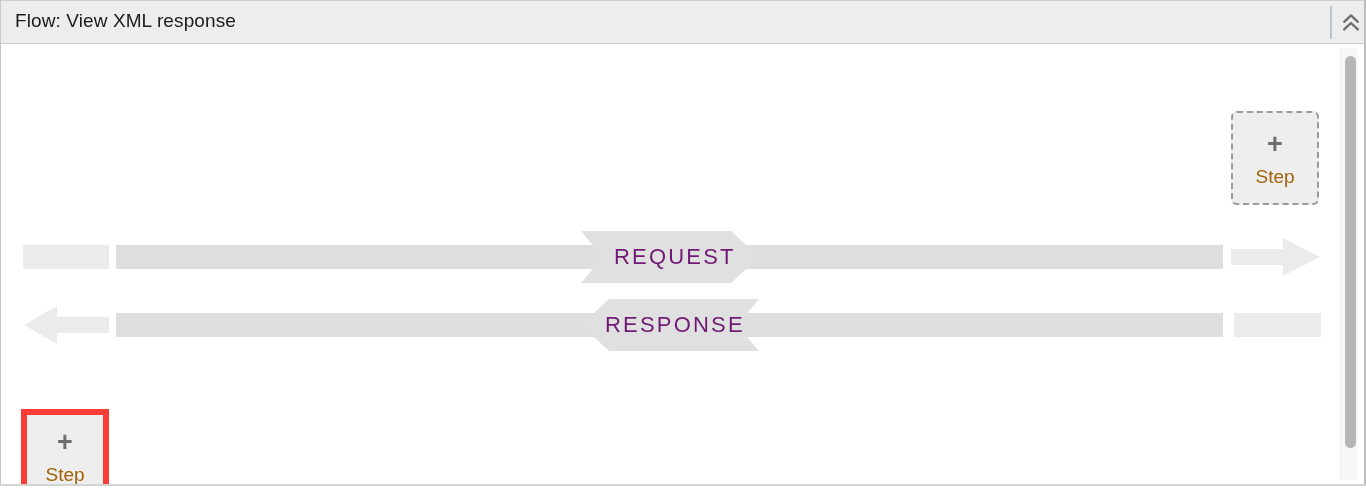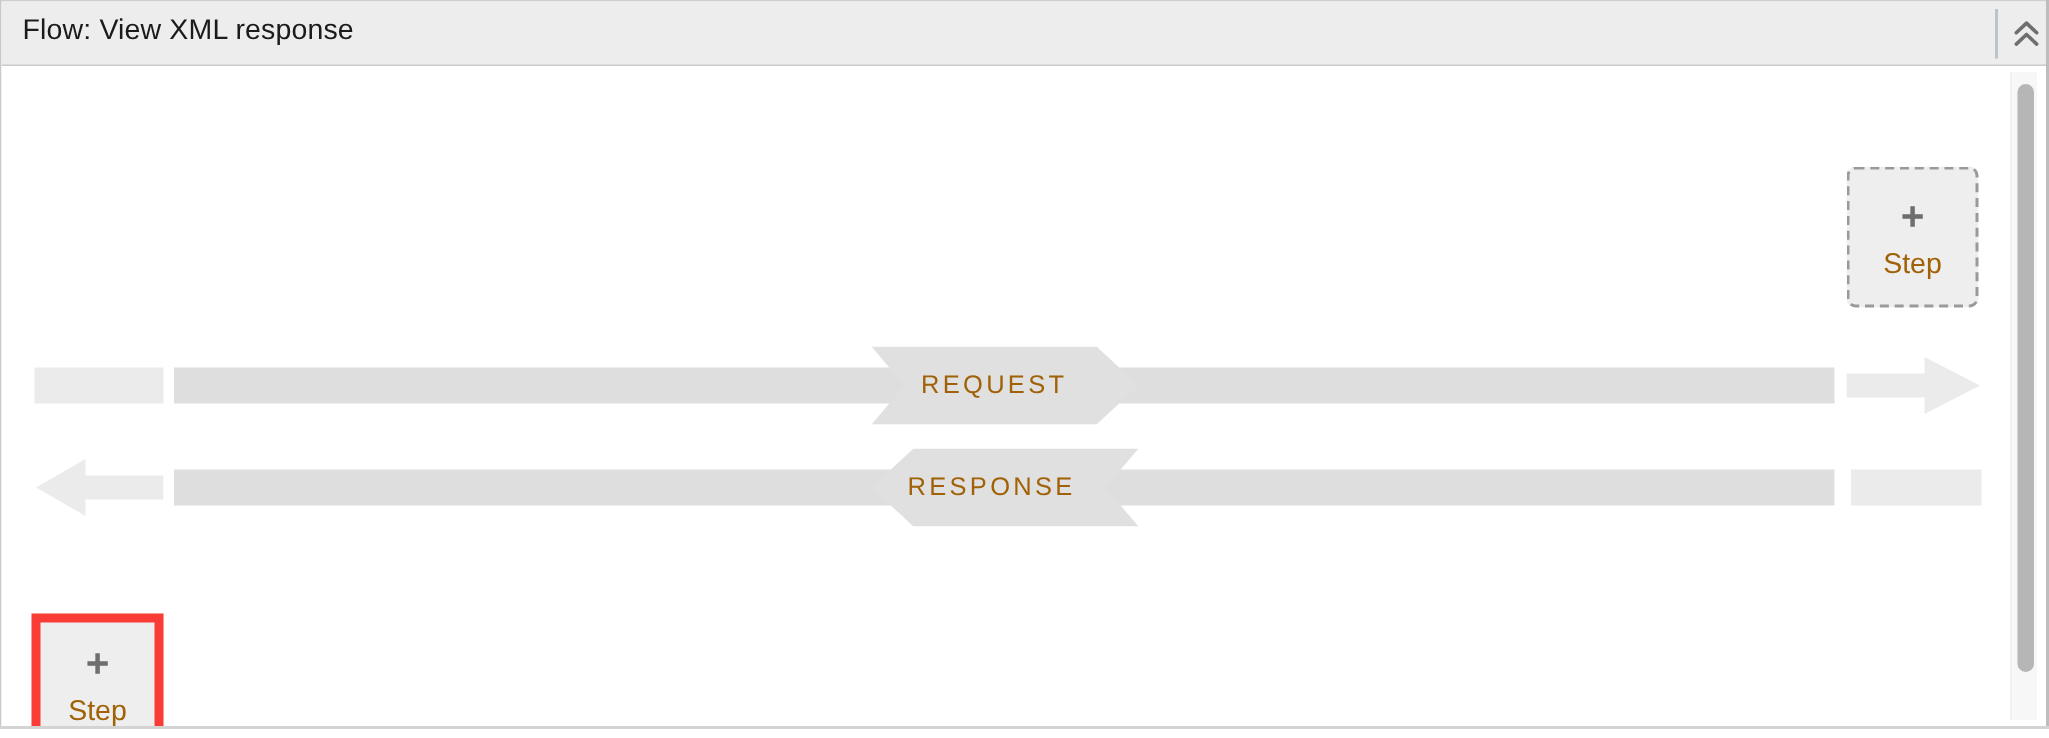--- a/index.html
+++ b/index.html
@@ -176,23 +176,23 @@
     position: absolute;
     top: -14px;
     height: 52px;
     display: block;
   }
   .banner-text {
     position: absolute;
     top: 0;
     height: 24px;
     line-height: 24px;
-    font-size: 17px;
+    font-size: 22px;
     letter-spacing: 2.2px;
-    color: #a16207;
+    color: #701a75;
     white-space: nowrap;
   }
 
   
   .scrollbar-track {
     position: absolute;
     left: 1340px;
     top: 48px;
     width: 18px;
     height: 432px;

